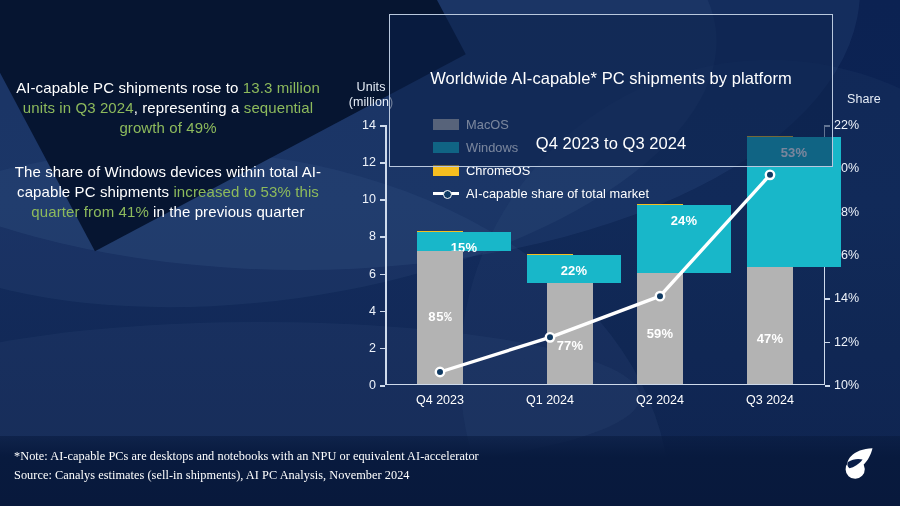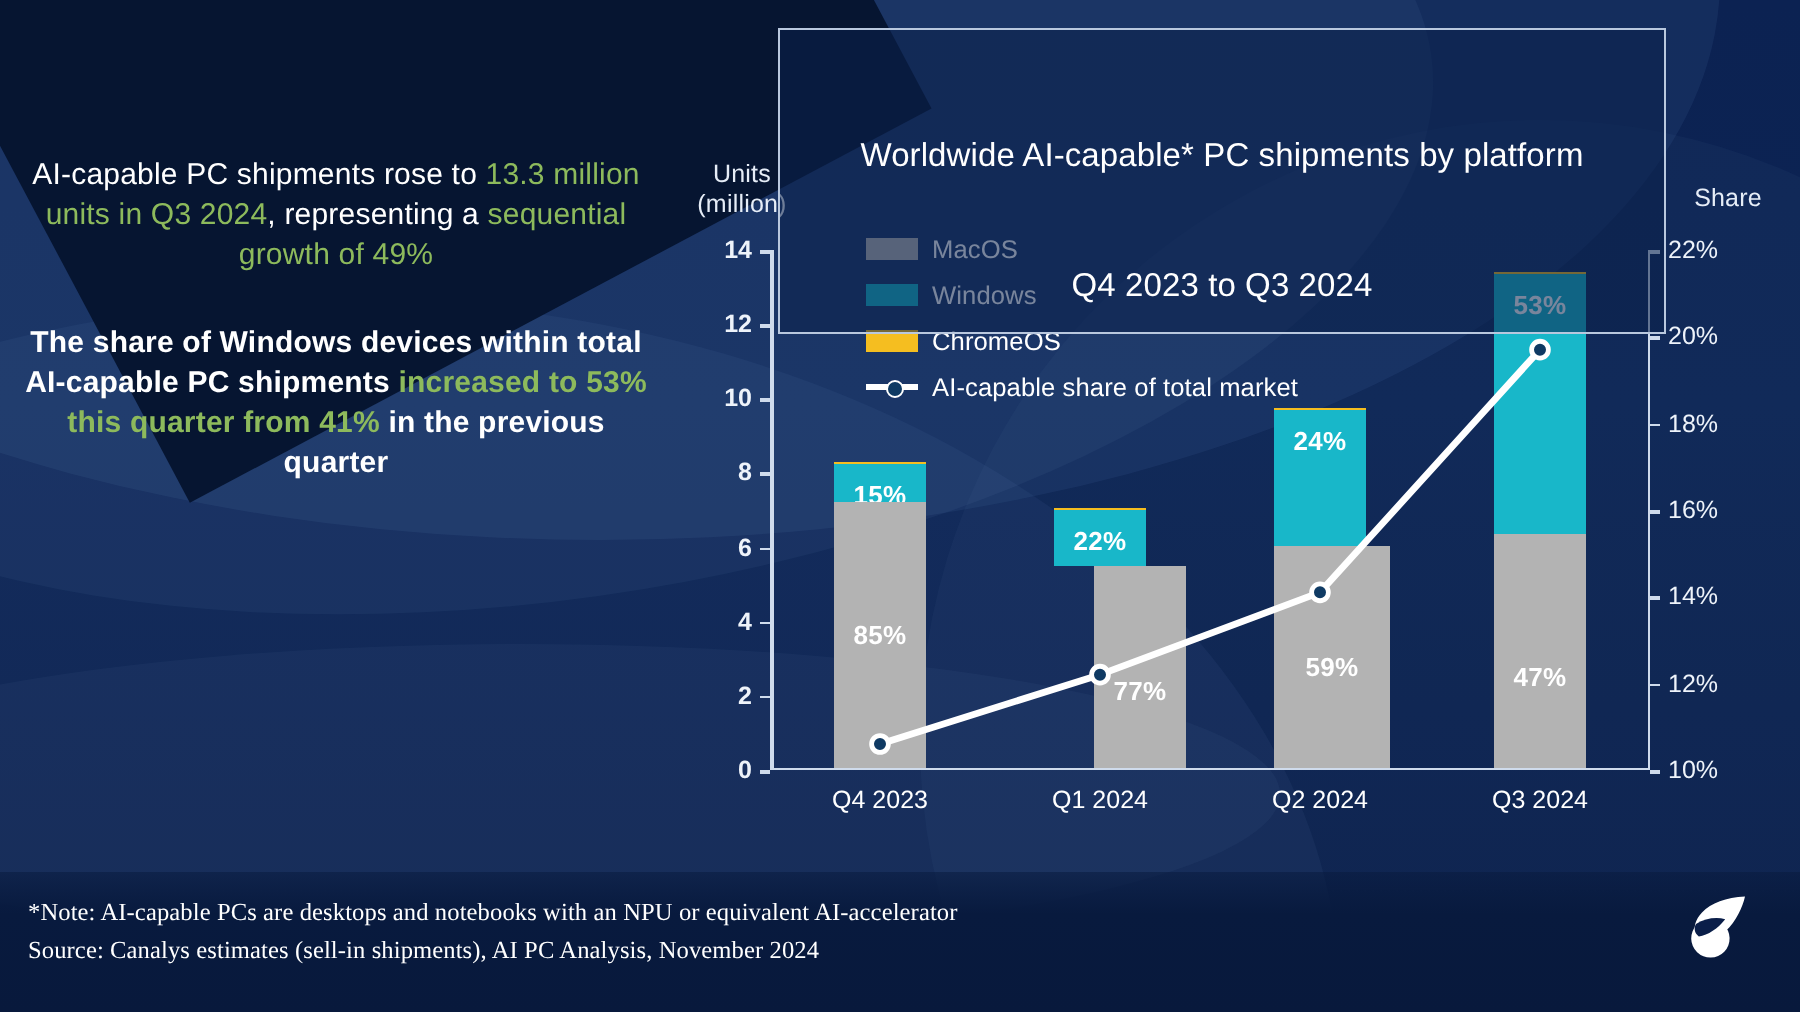--- a/index.html
+++ b/index.html
@@ -83,21 +83,21 @@
     width: 320px;
     text-align: center;
     color: #ffffff;
     z-index: 5;
   }
   .para {
     font-size: 15px;
     line-height: 1.33;
     letter-spacing: 0.1px;
   }
-  .para + .para { margin-top: 24px; font-weight: bold; }
+  .para + .para { margin-top: 24px; }
   .hl { color: #8dba5c; }
 
   
   #title-box {
     position: absolute;
     left: 389px; top: 14px;
     width: 444px;
     padding: 9px 10px 11px;
     box-sizing: border-box;
     border: 1px solid #b9c8de;
@@ -148,33 +148,33 @@
   .tick.left  { left: -5px; }
   .tick.right { right: -5px; }
 
   .tick-label {
     position: absolute;
     color: #eef3fa;
     font-size: 12.5px;
     transform: translateY(-50%);
     white-space: nowrap;
   }
-  .tick-label.left  { right: calc(100% + 9px); text-align: center; font-weight: bold; }
+  .tick-label.left  { right: calc(100% + 9px); text-align: center; }
   .tick-label.right { left: calc(100% + 9px);  text-align: left; }
 
   
   .bar-group {
     position: absolute;
     bottom: 1.5px;
     width: 46px;
     transform: translateX(-50%);
   }
   .seg { width: 100%; position: relative; }
   .seg-mac    { background: #b3b3b3; }
-  .seg-win    { background: #18b7c9; }
+  .seg-win    { background: #18b7c9; padding-left: 48px; }
   .seg-chrome { background: #f5be20; }
   .seg-label {
     position: absolute;
     left: 0; right: 0;
     text-align: center;
     color: #ffffff;
     font-size: 13px;
     font-weight: bold;
     letter-spacing: 0.2px;
     white-space: nowrap;
@@ -324,41 +324,41 @@
           <div class="tick-label right" style="top: 43.3333px;">20%</div>
           <div class="tick right" style="top: 0px;"></div>
           <div class="tick-label right" style="top: 0px;">22%</div>
         </div>
       <div id="bars">
           <div class="bar-group" style="left: 55px;">
             <div class="seg seg-chrome" style="height: 0.557143px;"></div>
             <div class="seg seg-win" style="height: 18.9429px;">
               <div class="seg-label" style="top: 8px;">15%</div>
             </div>
-            <div class="seg seg-mac" style="height: 133px;">
+            <div class="seg seg-mac" style="height: 133px; font-family: Liberation Mono, monospace;">
               <div class="seg-label" style="top: 59.0386px;">85%</div>
             </div>
             <div class="x-label" style="left: 50%;">Q4 2023</div>
           </div>
           <div class="bar-group" style="left: 165px;">
             <div class="seg seg-chrome" style="height: 0.742857px;"></div>
             <div class="seg seg-win" style="height: 28.6px;">
               <div class="seg-label" style="top: 8px;">22%</div>
             </div>
             <div class="seg seg-mac" style="height: 100.1px; margin-left: 20px;">
               <div class="seg-label" style="top: 55.055px;">77%</div>
             </div>
             <div class="x-label" style="left: 50%;">Q1 2024</div>
           </div>
           <div class="bar-group" style="left: 275px;">
             <div class="seg seg-chrome" style="height: 0.557143px;"></div>
             <div class="seg seg-win" style="height: 67.7857px;">
               <div class="seg-label" style="top: 8px;">24%</div>
             </div>
-            <div class="seg seg-mac" style="height: 111px; padding-left: 12px;">
+            <div class="seg seg-mac" style="height: 111px;">
               <div class="seg-label" style="top: 53.625px;">59%</div>
             </div>
             <div class="x-label" style="left: 50%;">Q2 2024</div>
           </div>
           <div class="bar-group" style="left: 385px;">
             <div class="seg seg-chrome" style="height: 0.742857px;"></div>
             <div class="seg seg-win" style="height: 130.929px;">
               <div class="seg-label" style="top: 8px;">53%</div>
             </div>
             <div class="seg seg-mac" style="height: 116.071px;">

